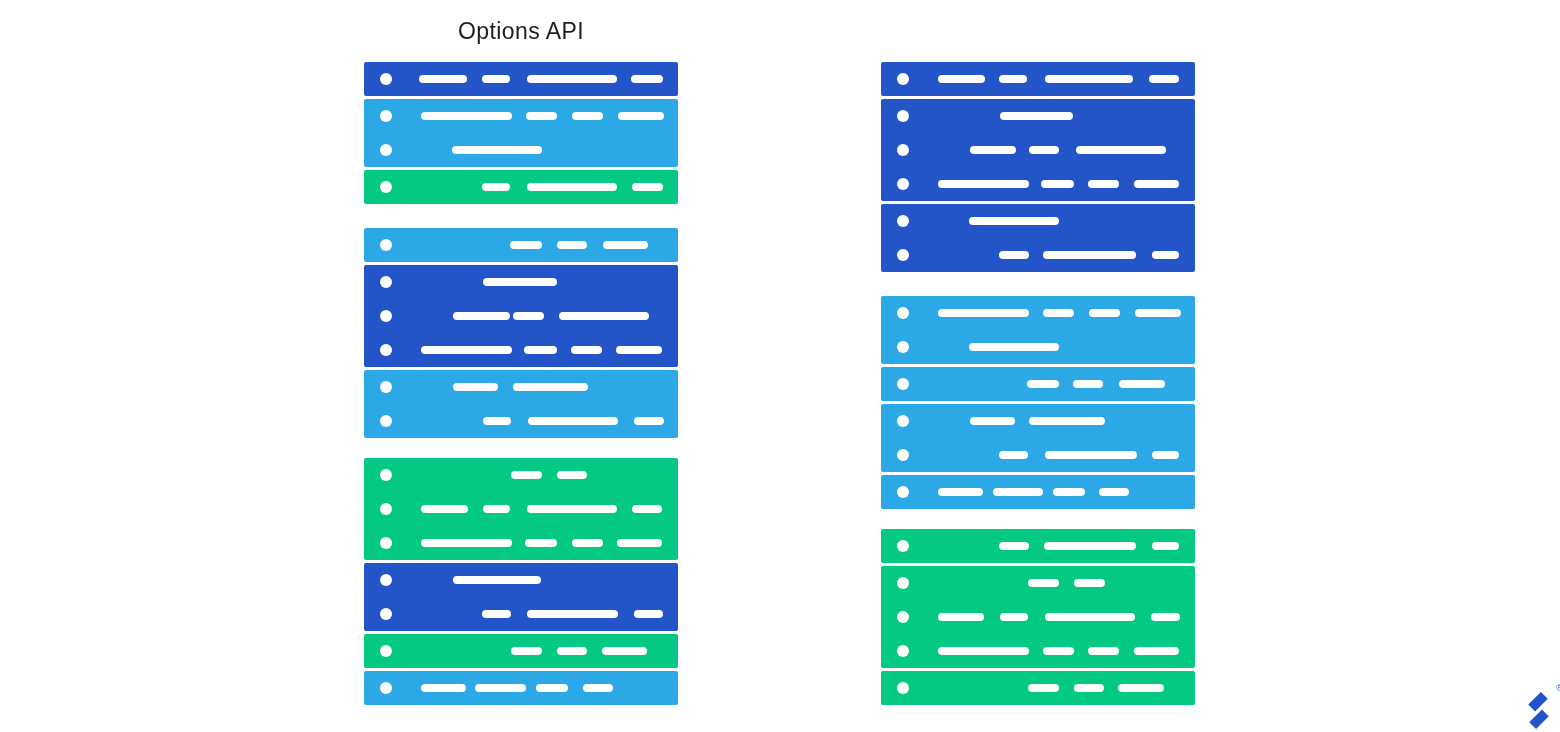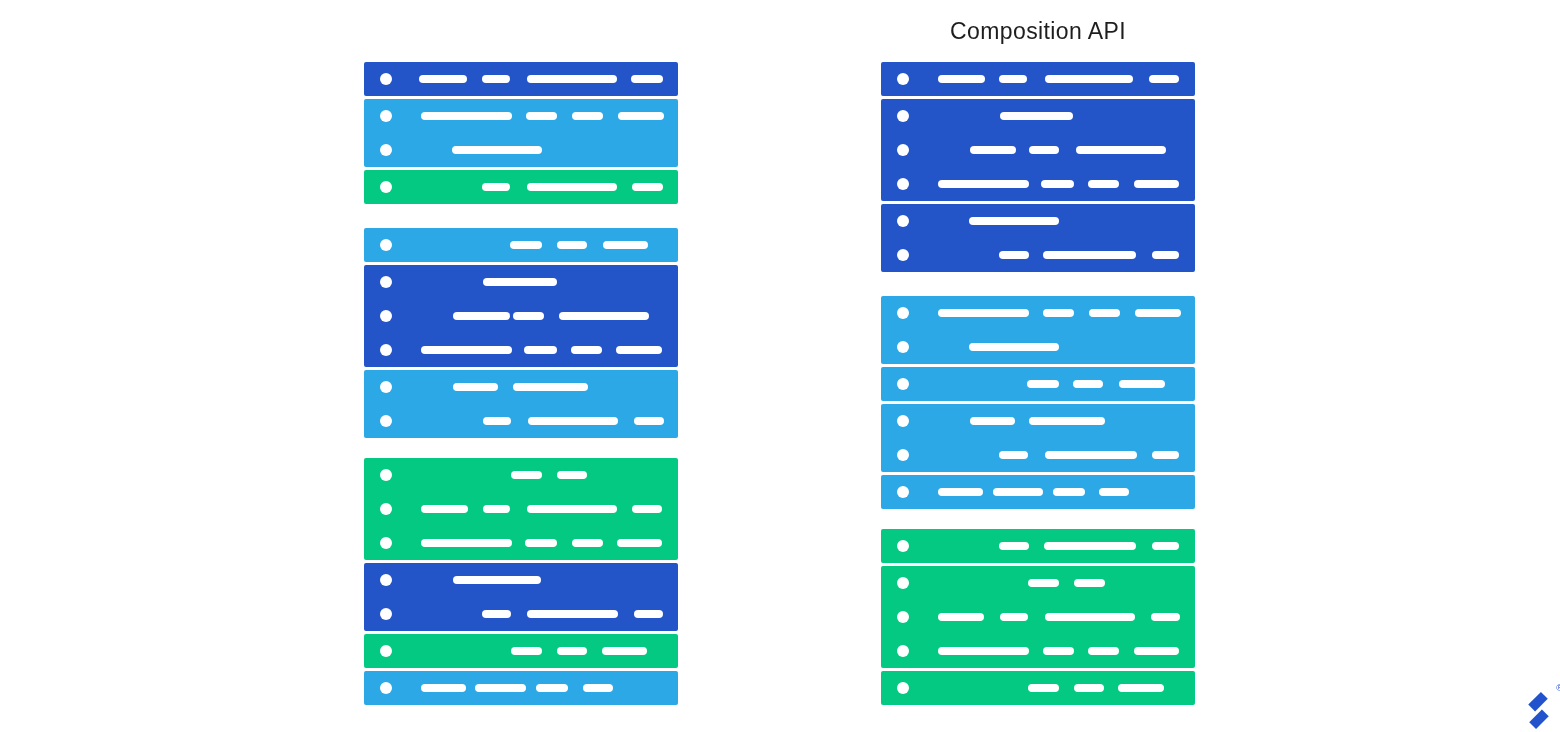--- a/index.html
+++ b/index.html
@@ -48,22 +48,22 @@
     right: 0; top: -2px;
     font-size: 9px;
     line-height: 9px;
   }
 </style>
 </head>
 <body>
 
 <div class="canvas">
 
-
-  <div class="col-title" style="left: 881px; color: rgb(30, 30, 30);">Composition API</div>
+  <div class="col-title" style="left: 364px; color: rgb(30, 30, 30);">Options API</div>
+
 
   <div class="code-column" style="left: 364px; width: 314px;">
       <div class="code-group" style="top: 62px; height: 142px;">
         <div class="code-block" style="background: rgb(35, 85, 200); top: 0px; height: 34px;">
           <div class="code-line" style="top: 0px;">
             <div class="bullet"></div>
             <div class="bar" style="left: 55px; width: 48px; background: rgb(255, 255, 255);"></div>
             <div class="bar" style="left: 118px; width: 28px; background: rgb(255, 255, 255);"></div>
             <div class="bar" style="left: 163px; width: 90px; background: rgb(255, 255, 255);"></div>
             <div class="bar" style="left: 267px; width: 32px; background: rgb(255, 255, 255);"></div>

